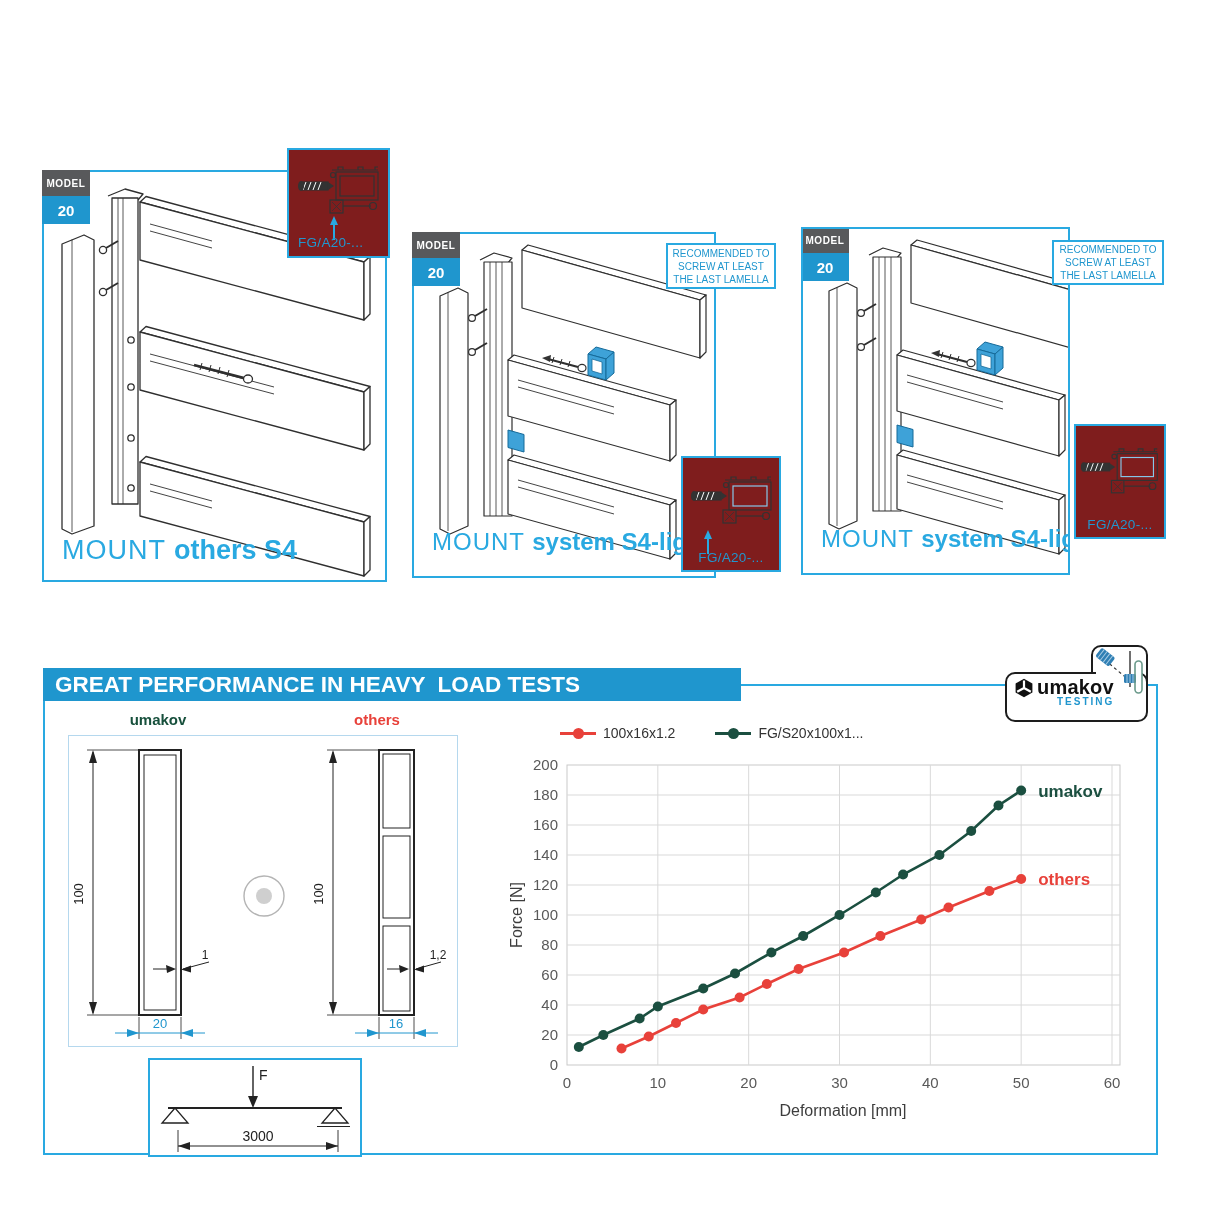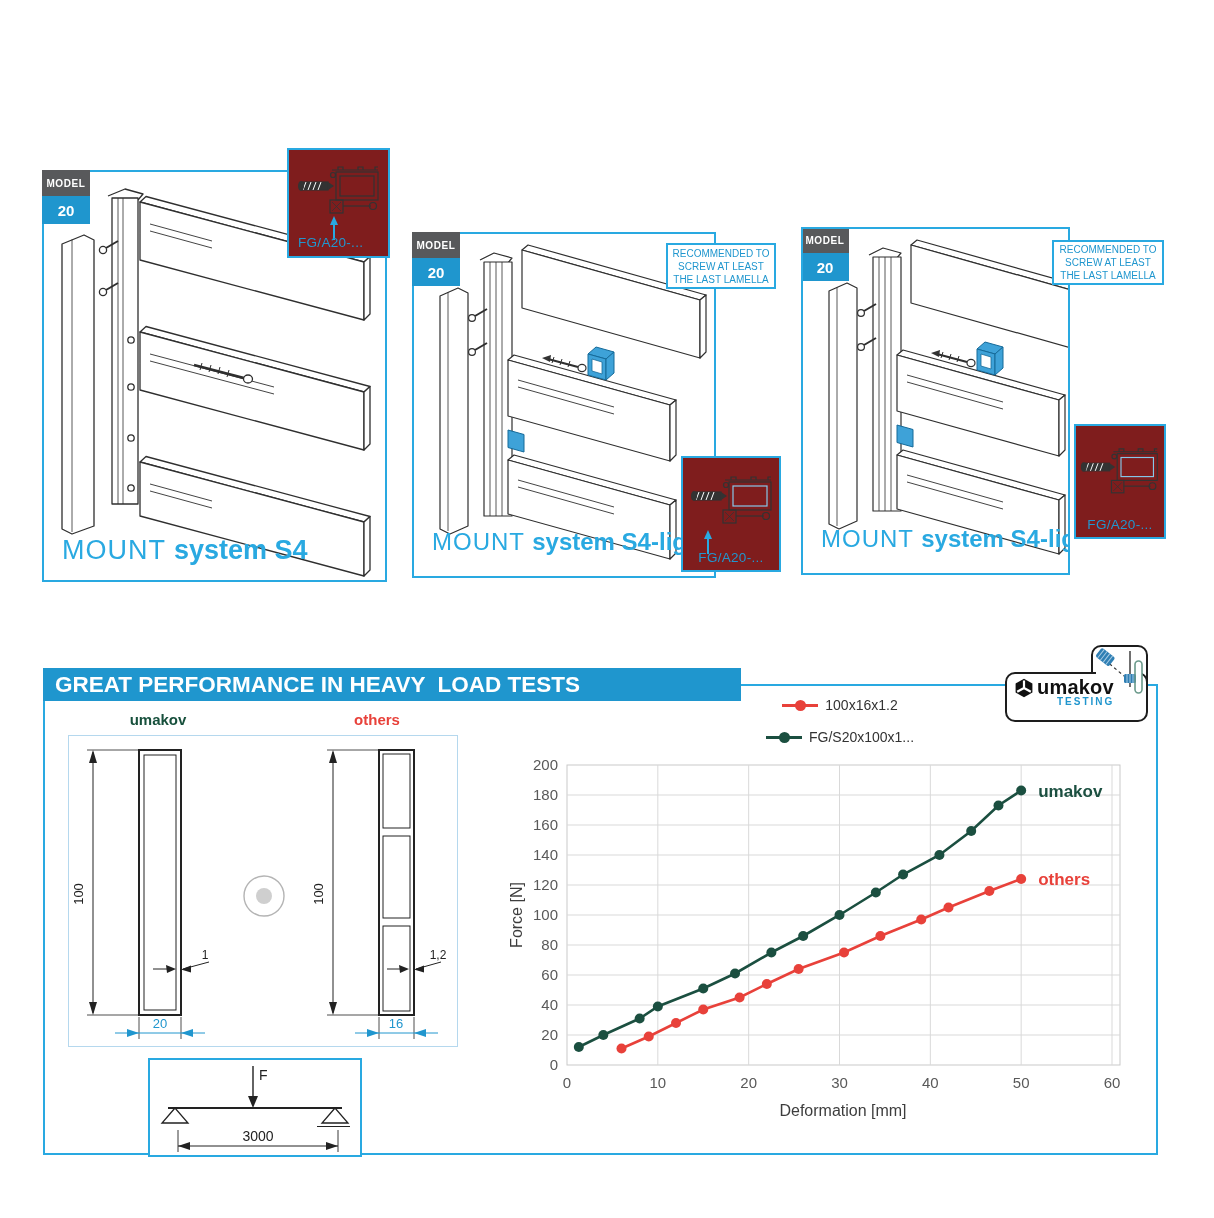--- a/index.html
+++ b/index.html
@@ -71,21 +71,21 @@
   .dim-black-sm { fill:#222; font-size:12px; font-family:"Liberation Sans",sans-serif; }
   .dim-blue { fill:#2196ce; font-size:13px; font-family:"Liberation Sans",sans-serif; }
 
   
   #beam { position:absolute; left:148px; top:1058px; width:214px; height:99px;
           border:2px solid #29a9e1; background:#fff; z-index:2; }
   .beam-text { fill:#222; font-size:14px; font-family:"Liberation Sans",sans-serif; }
 
   
   #legend { position:absolute; left:560px; top:721px; width:560px; height:24px; display:flex;
-            align-items:center; justify-content:flex-end; gap:16px;flex-direction:column; }
+            align-items:center; justify-content:flex-start; gap:40px; }
   .legend-item { display:flex; align-items:center; gap:7px; font-size:14px; color:#333; }
   .lm { width:36px; height:3px; position:relative; display:inline-block; }
   .lm-dot { position:absolute; left:13px; top:-4px; width:11px; height:11px; border-radius:50%; }
   #chart-svg { position:absolute; left:500px; top:750px; }
   .tick { font-size:15px; fill:#595959; font-family:"Liberation Sans",sans-serif; }
   .axis-title { font-size:16px; fill:#3d3d3d; font-family:"Liberation Sans",sans-serif; }
   .series-label { font-size:17px; font-weight:bold; font-family:"Liberation Sans",sans-serif; }
 
   .cs-dark .inner { stroke:#333; }
   .cs-light .inner { stroke:#86c9ea; }
@@ -130,21 +130,21 @@
         <path d="M96,290 L320,350 L320,404 L96,344 Z"></path>
         <path d="M320,350 L326,344.5 L326,398 L320,404 Z"></path>
         <path d="M106,312 L168,329 M106,319 L168,336" fill="none" stroke-width="0.9"></path>
       </g>
     </svg>
     <div class="model-badge">
       <div class="model-top">MODEL</div>
       <div class="model-num">20</div>
     </div>
     <div class="panel-title">
-      <span class="tl">MOUNT </span><span class="tb">system S4</span>
+      <span class="tl">MOUNT </span><span class="tb">others S4</span>
     </div>
   </div>
 
   <div class="inset" id="inset1">
     <svg class="cs-dark" width="88" height="62" viewBox="0 0 88 62" style="position:absolute;left:7px;top:6px;">
       <g fill="none" stroke="#333" stroke-width="1.2">
         <rect x="6" y="26" width="26" height="8" fill="#333"></rect>
         <path d="M10,26 l-3,8 M15,26 l-3,8 M20,26 l-3,8 M25,26 l-3,8" stroke="#fff" stroke-width="1"></path>
         <ellipse cx="5" cy="30" rx="3" ry="5" fill="#333" stroke="none"></ellipse>
         <polygon points="32,26 38,30 32,34" fill="#333" stroke="none"></polygon>

